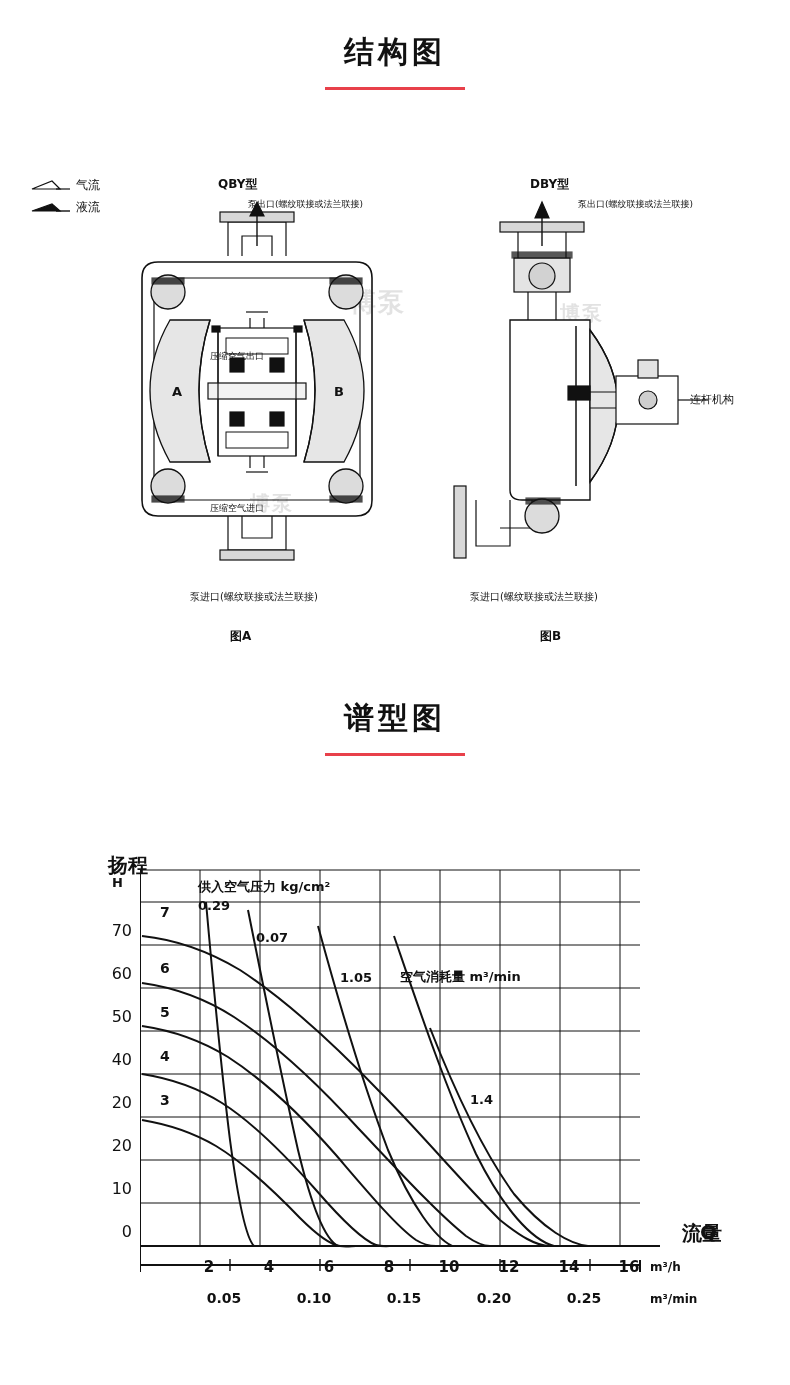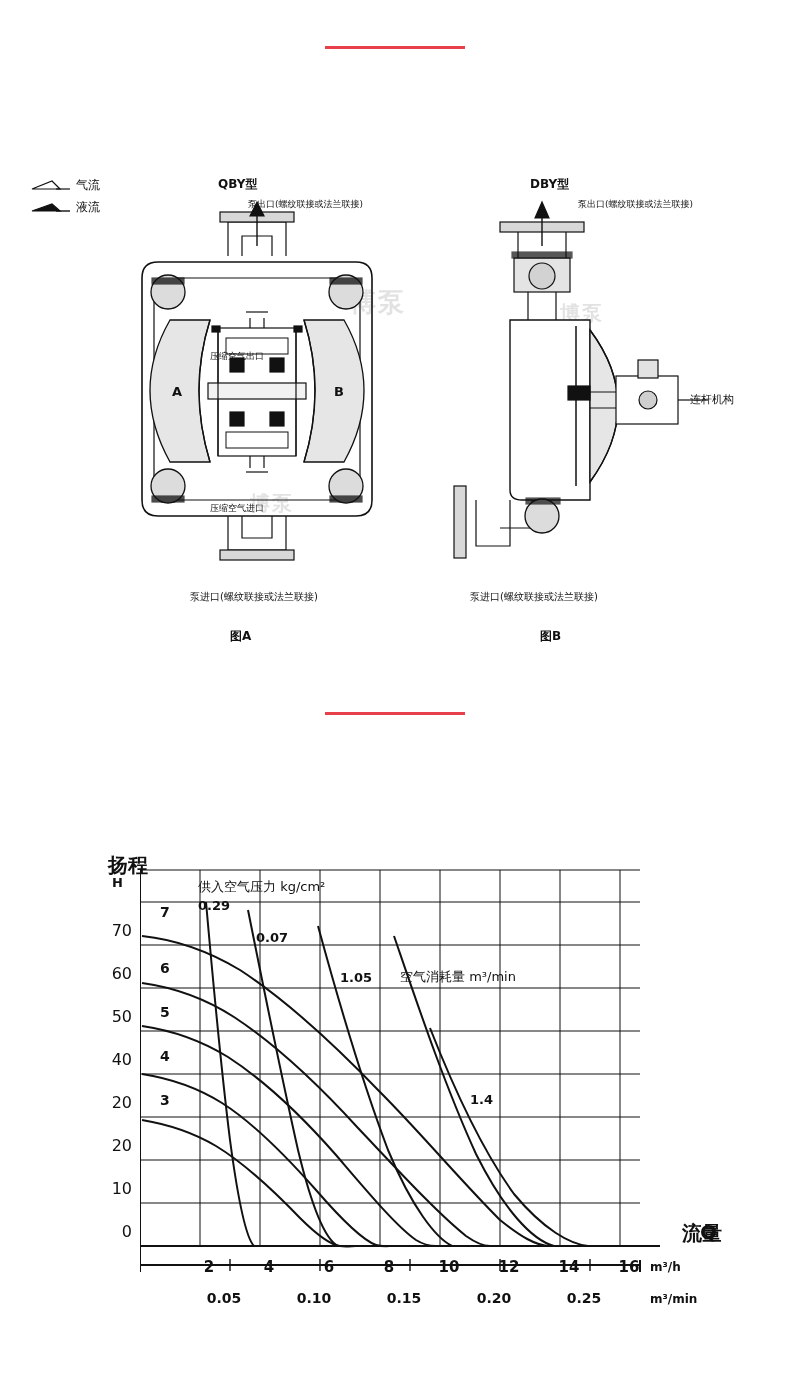--- a/index.html
+++ b/index.html
@@ -127,34 +127,35 @@
     font-weight: bold;
   }
   .curvelabel {
     position: absolute;
     font-size: 13px;
     font-weight: bold;
   }
   .annot {
     position: absolute;
     font-size: 13px;
-    font-weight: normal;
+    font-weight: bold;
   }
   .numlabel {
     position: absolute;
     font-size: 14px;
     font-weight: bold;
   }
 </style>
 </head>
 <body>
 
 <div class="page">
 
   <div class="sec1-title-wrap">
+    <div class="section-title">结构图</div>
     <div class="title-rule"></div>
   </div>
 
   <div class="legend">
     <div class="legend-row">
       <span class="legend-sym">
         <svg width="42" height="14" viewBox="0 0 42 14">
           <path d="M2 11 L30 11 L22 3 Z" fill="none" stroke="#111" stroke-width="1.2"></path>
           <path d="M26 11 L40 11" stroke="#111" stroke-width="1.2"></path>
         </svg>
@@ -279,20 +280,21 @@
       </g>
     </svg>
 
     <div class="dlabel" style="left:578px; top:58px;">泵出口(螺纹联接或法兰联接)</div>
     <div class="dlabel" style="left:690px; top:252px; font-size:11px;">连杆机构</div>
     <div class="dlabel" style="left:470px; top:450px; font-size:10px;">泵进口(螺纹联接或法兰联接)</div>
     <div class="dfig" style="left:540px; top:488px;">图B</div>
   </div>
 
   <div class="sec2-title-wrap">
+    <div class="section-title">谱型图</div>
     <div class="title-rule"></div>
   </div>
 
   <div class="chart-area">
 
     <div class="axis-title" style="left:108px; top:32px;">扬程</div>
     <div class="axis-title" style="left:112px; top:55px; font-size:13px;">H</div>
     <div class="axis-title" style="left:650px; top:400px;margin-left:32px;">流量</div>
     <div class="axis-title" style="left:700px; top:400px;">Q</div>
 

